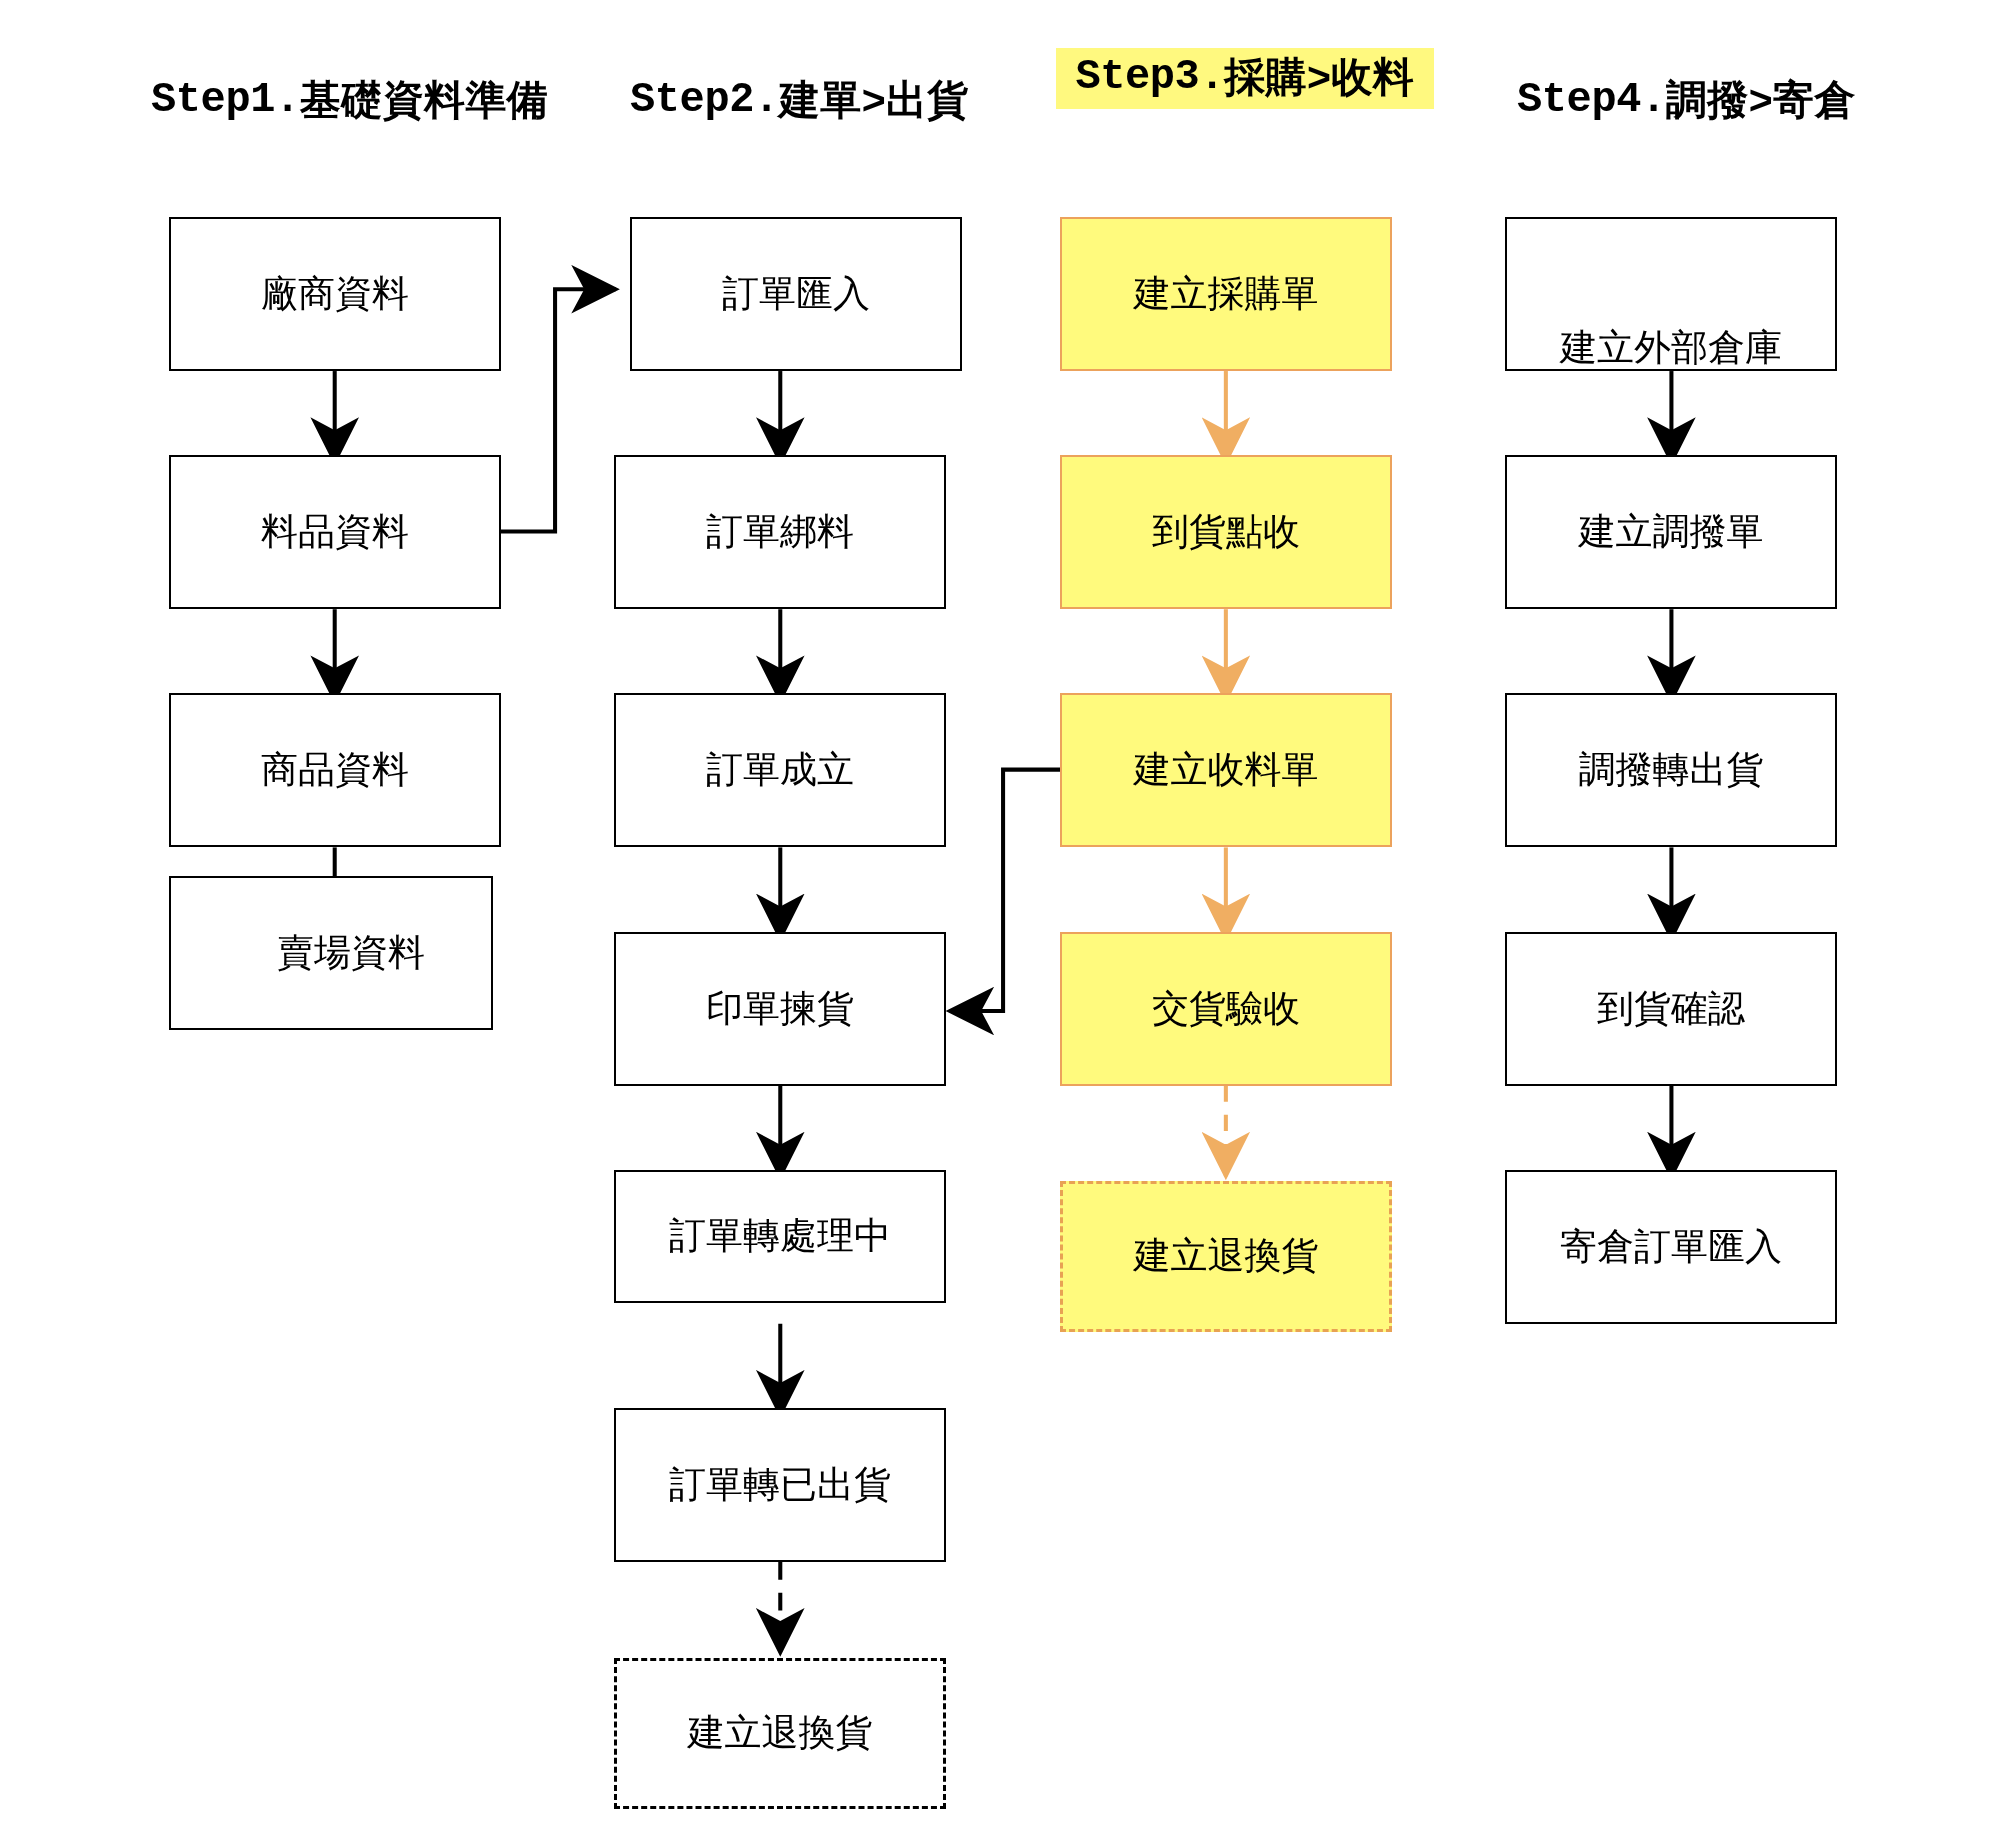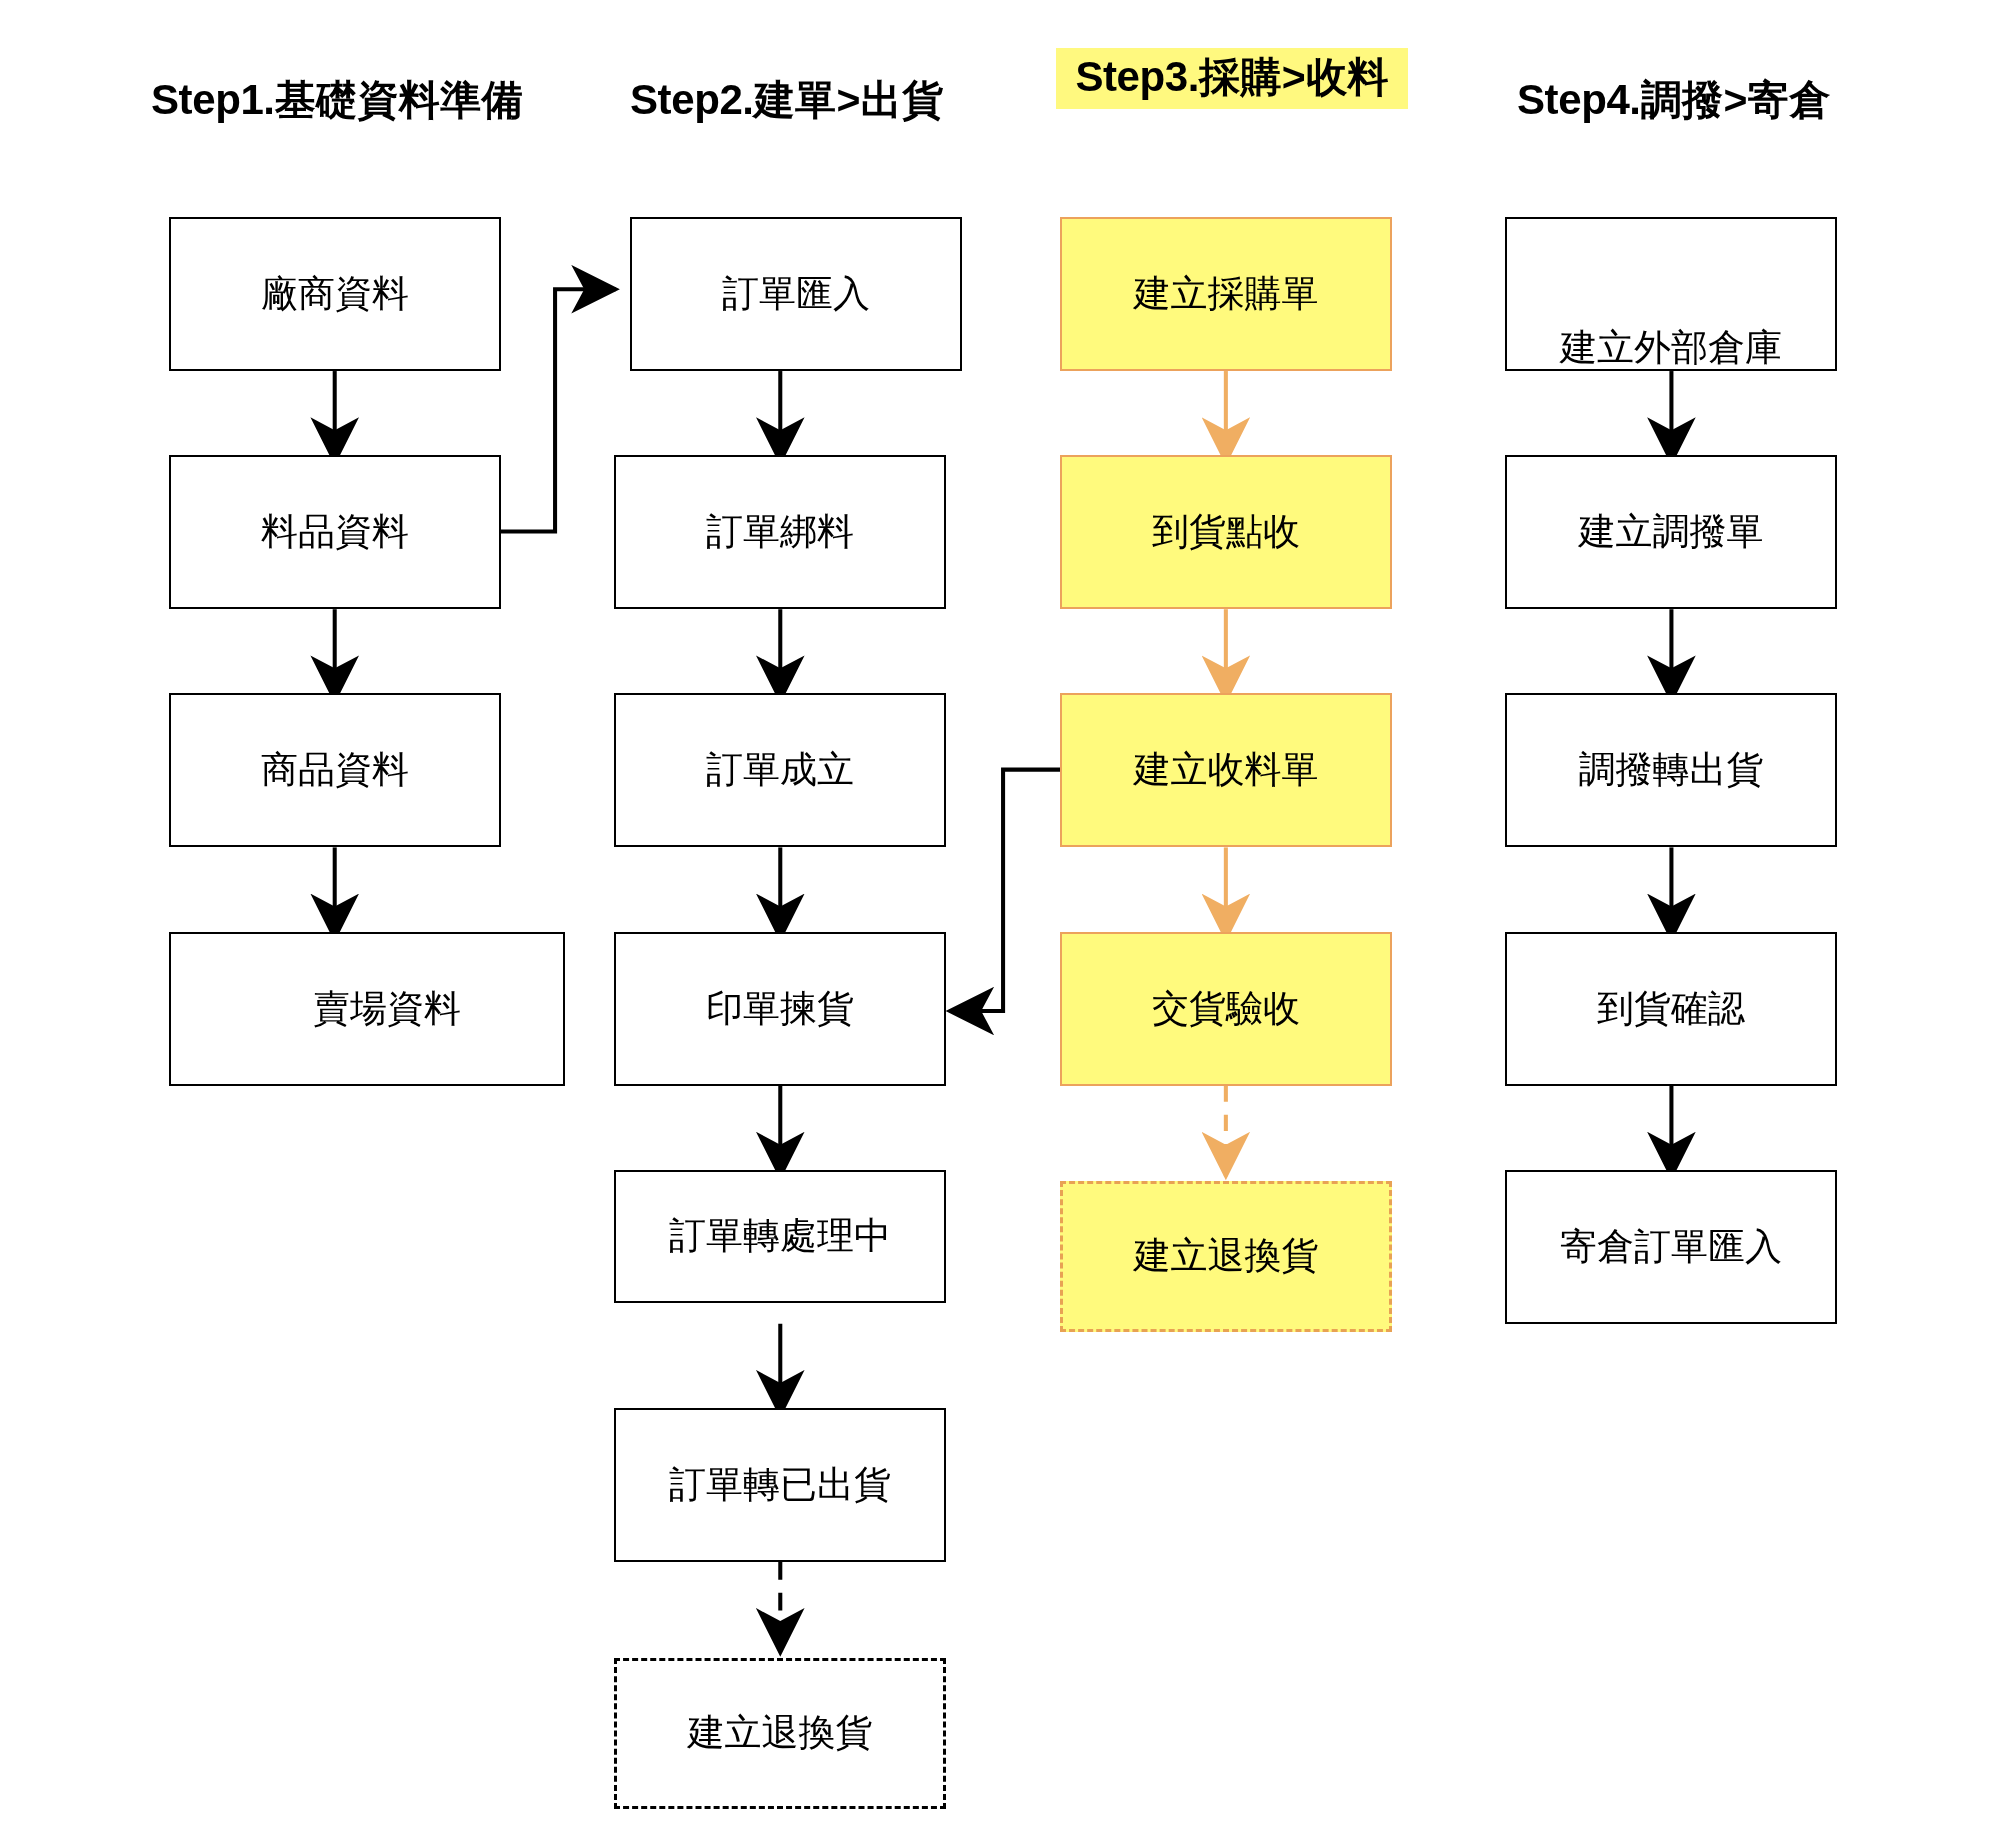--- a/index.html
+++ b/index.html
@@ -31,21 +31,21 @@
   
   .col-header {
     position: absolute;
     white-space: nowrap;
     font-weight: bold;
     line-height: 1;
     display: flex;
     align-items: center;
   }
   .hdr-step {
-    font-family: Liberation Sans, sans-serif;
+    font-family: Liberation Mono, monospace;
     font-weight: bold;
     font-size: 42px;
     letter-spacing: -0.4px;
   }
   .hdr-zh {
     font-family: "Liberation Sans", "DejaVu Sans", sans-serif;
     font-weight: bold;
     font-size: 41px;
     letter-spacing: 0.4px;
   }
@@ -147,21 +147,21 @@
 
   <div class="node" style="left:169px; top:217px; width:332px; height:154px;">
     <span class="node-label">廠商資料</span>
   </div>
   <div class="node" style="left:169px; top:455px; width:332px; height:154px;">
     <span class="node-label">料品資料</span>
   </div>
   <div class="node" style="left:169px; top:693px; width:332px; height:154px;">
     <span class="node-label">商品資料</span>
   </div>
-  <div class="node" style="left:169px; top:932px; width:396px; height:154px;padding-left:40px;">
+  <div class="node" style="left:169px; top:876px; width:324px; height:154px;padding-left:40px;">
     <span class="node-label">賣場資料</span>
   </div>
 
   <div class="node" style="left:614px; top:217px; width:332px; height:154px;margin-left:16px;">
     <span class="node-label">訂單匯入</span>
   </div>
   <div class="node" style="left:614px; top:455px; width:332px; height:154px;">
     <span class="node-label">訂單綁料</span>
   </div>
   <div class="node" style="left:614px; top:693px; width:332px; height:154px;">

